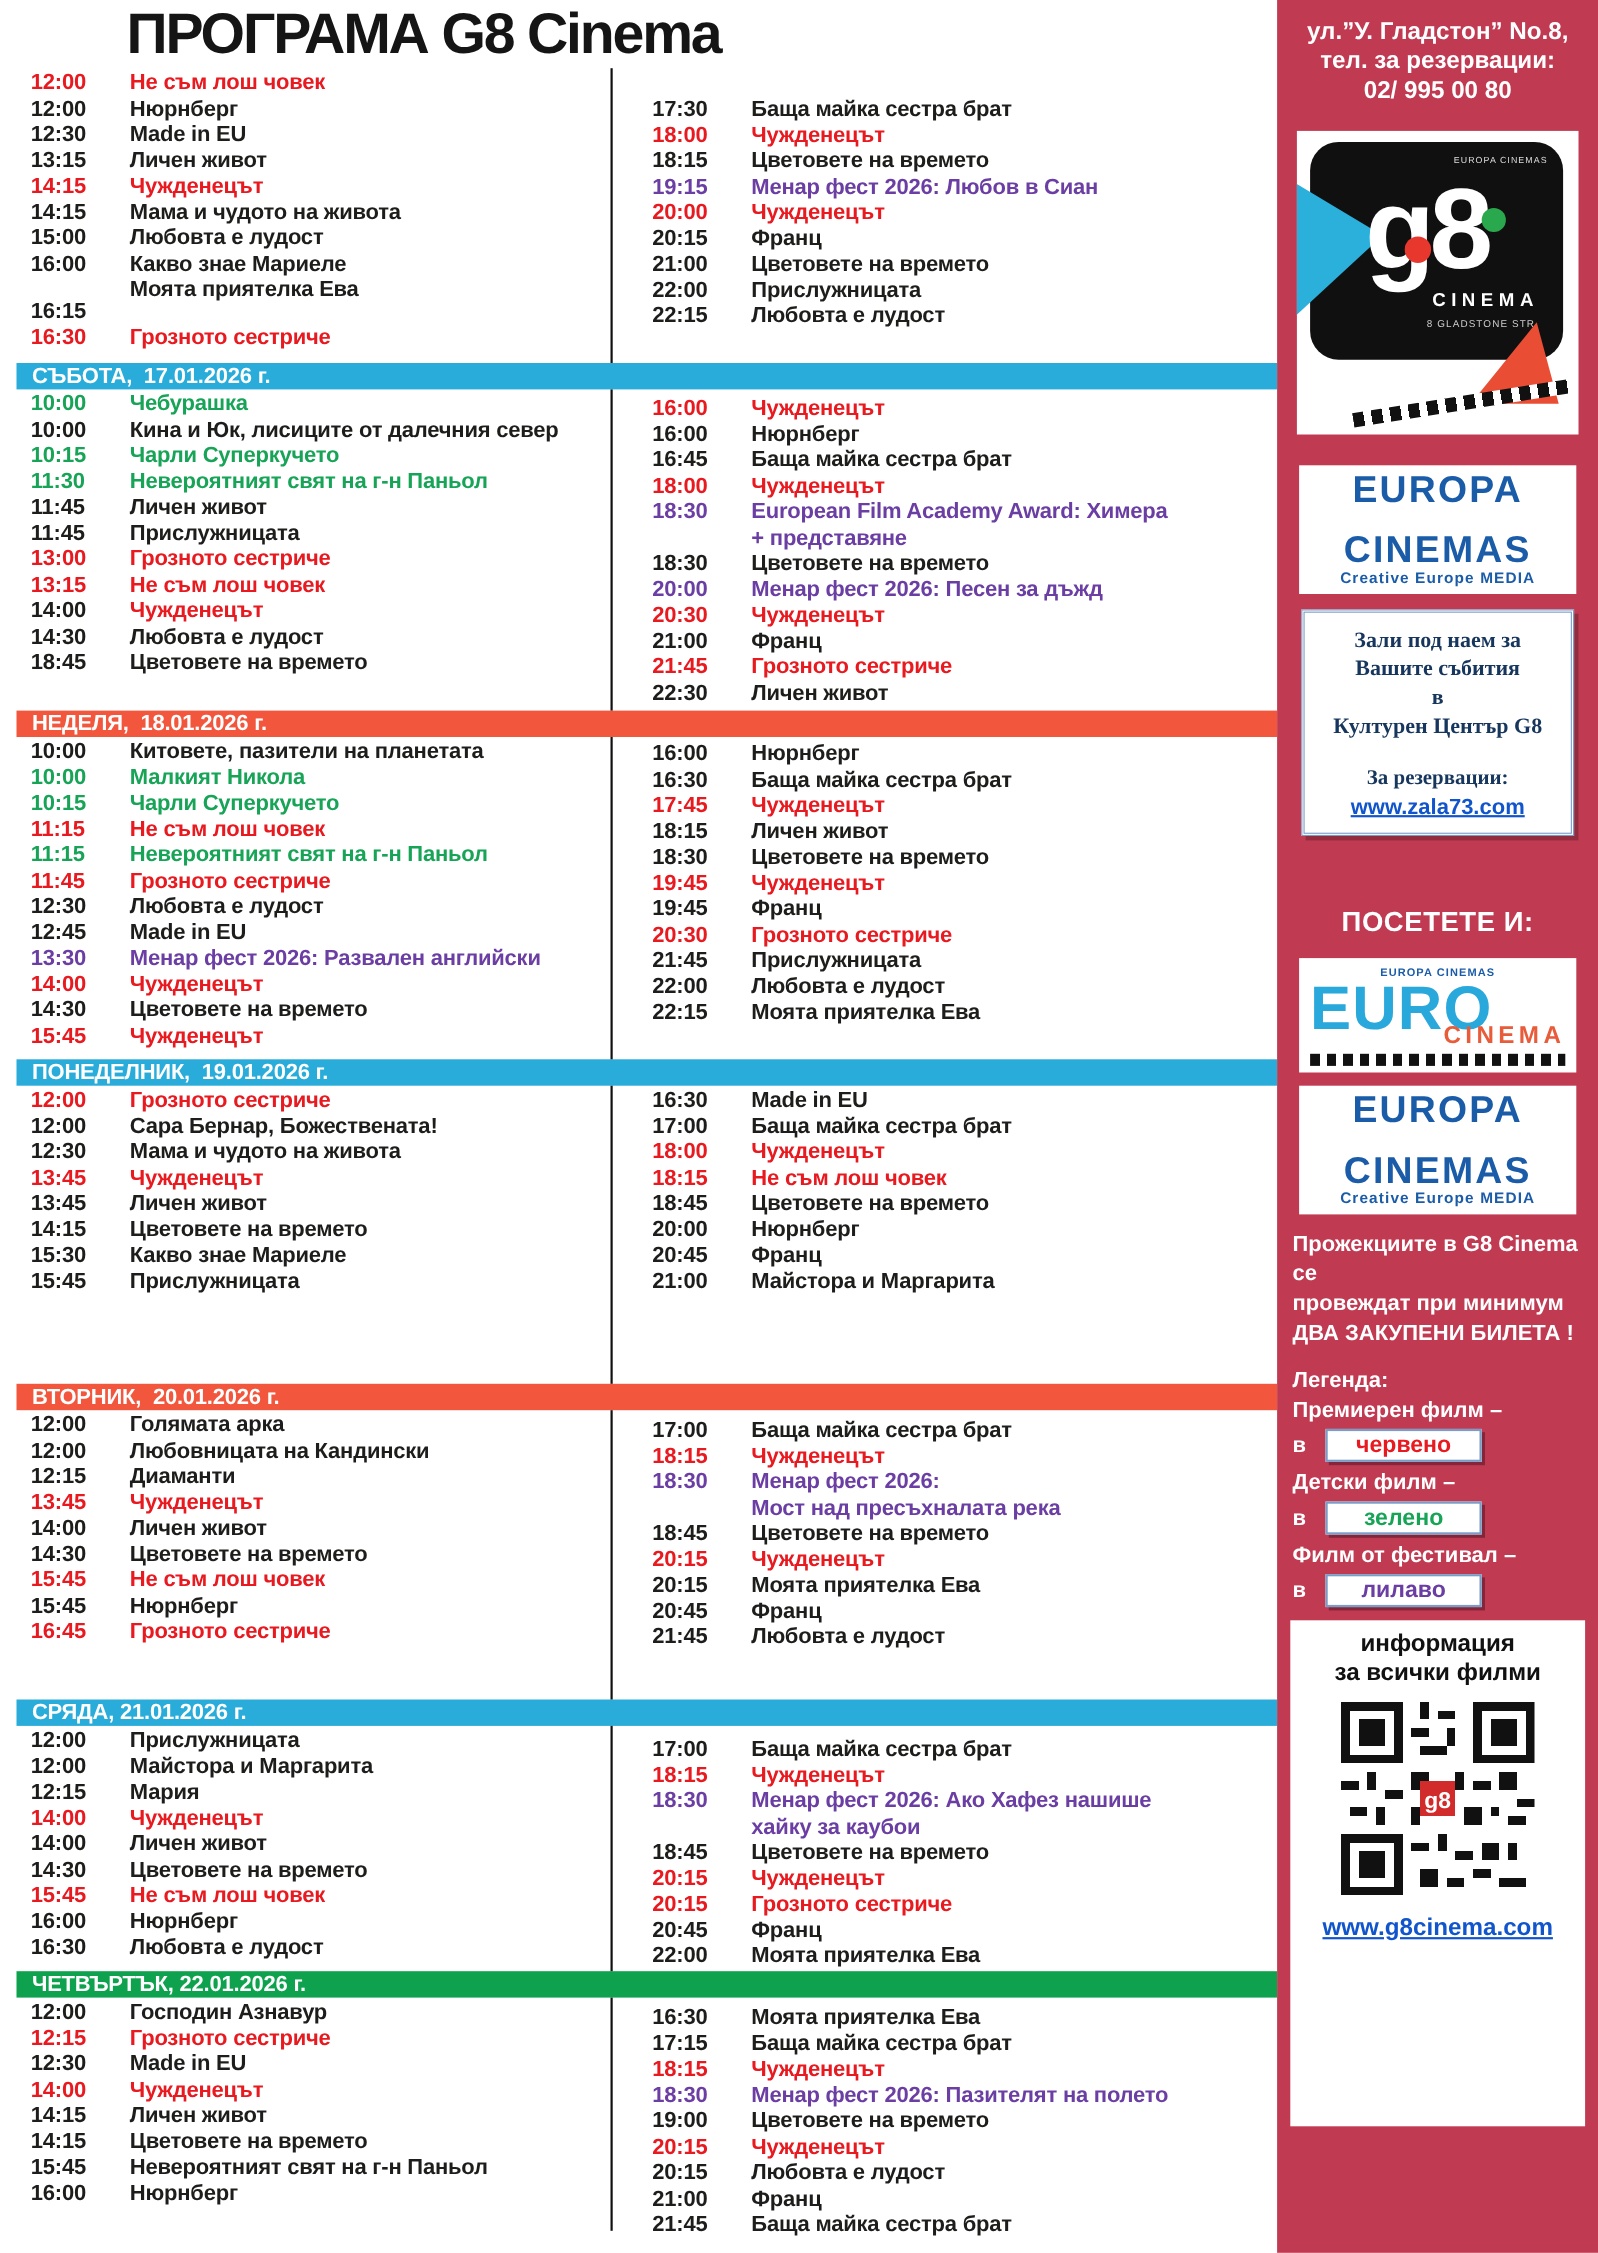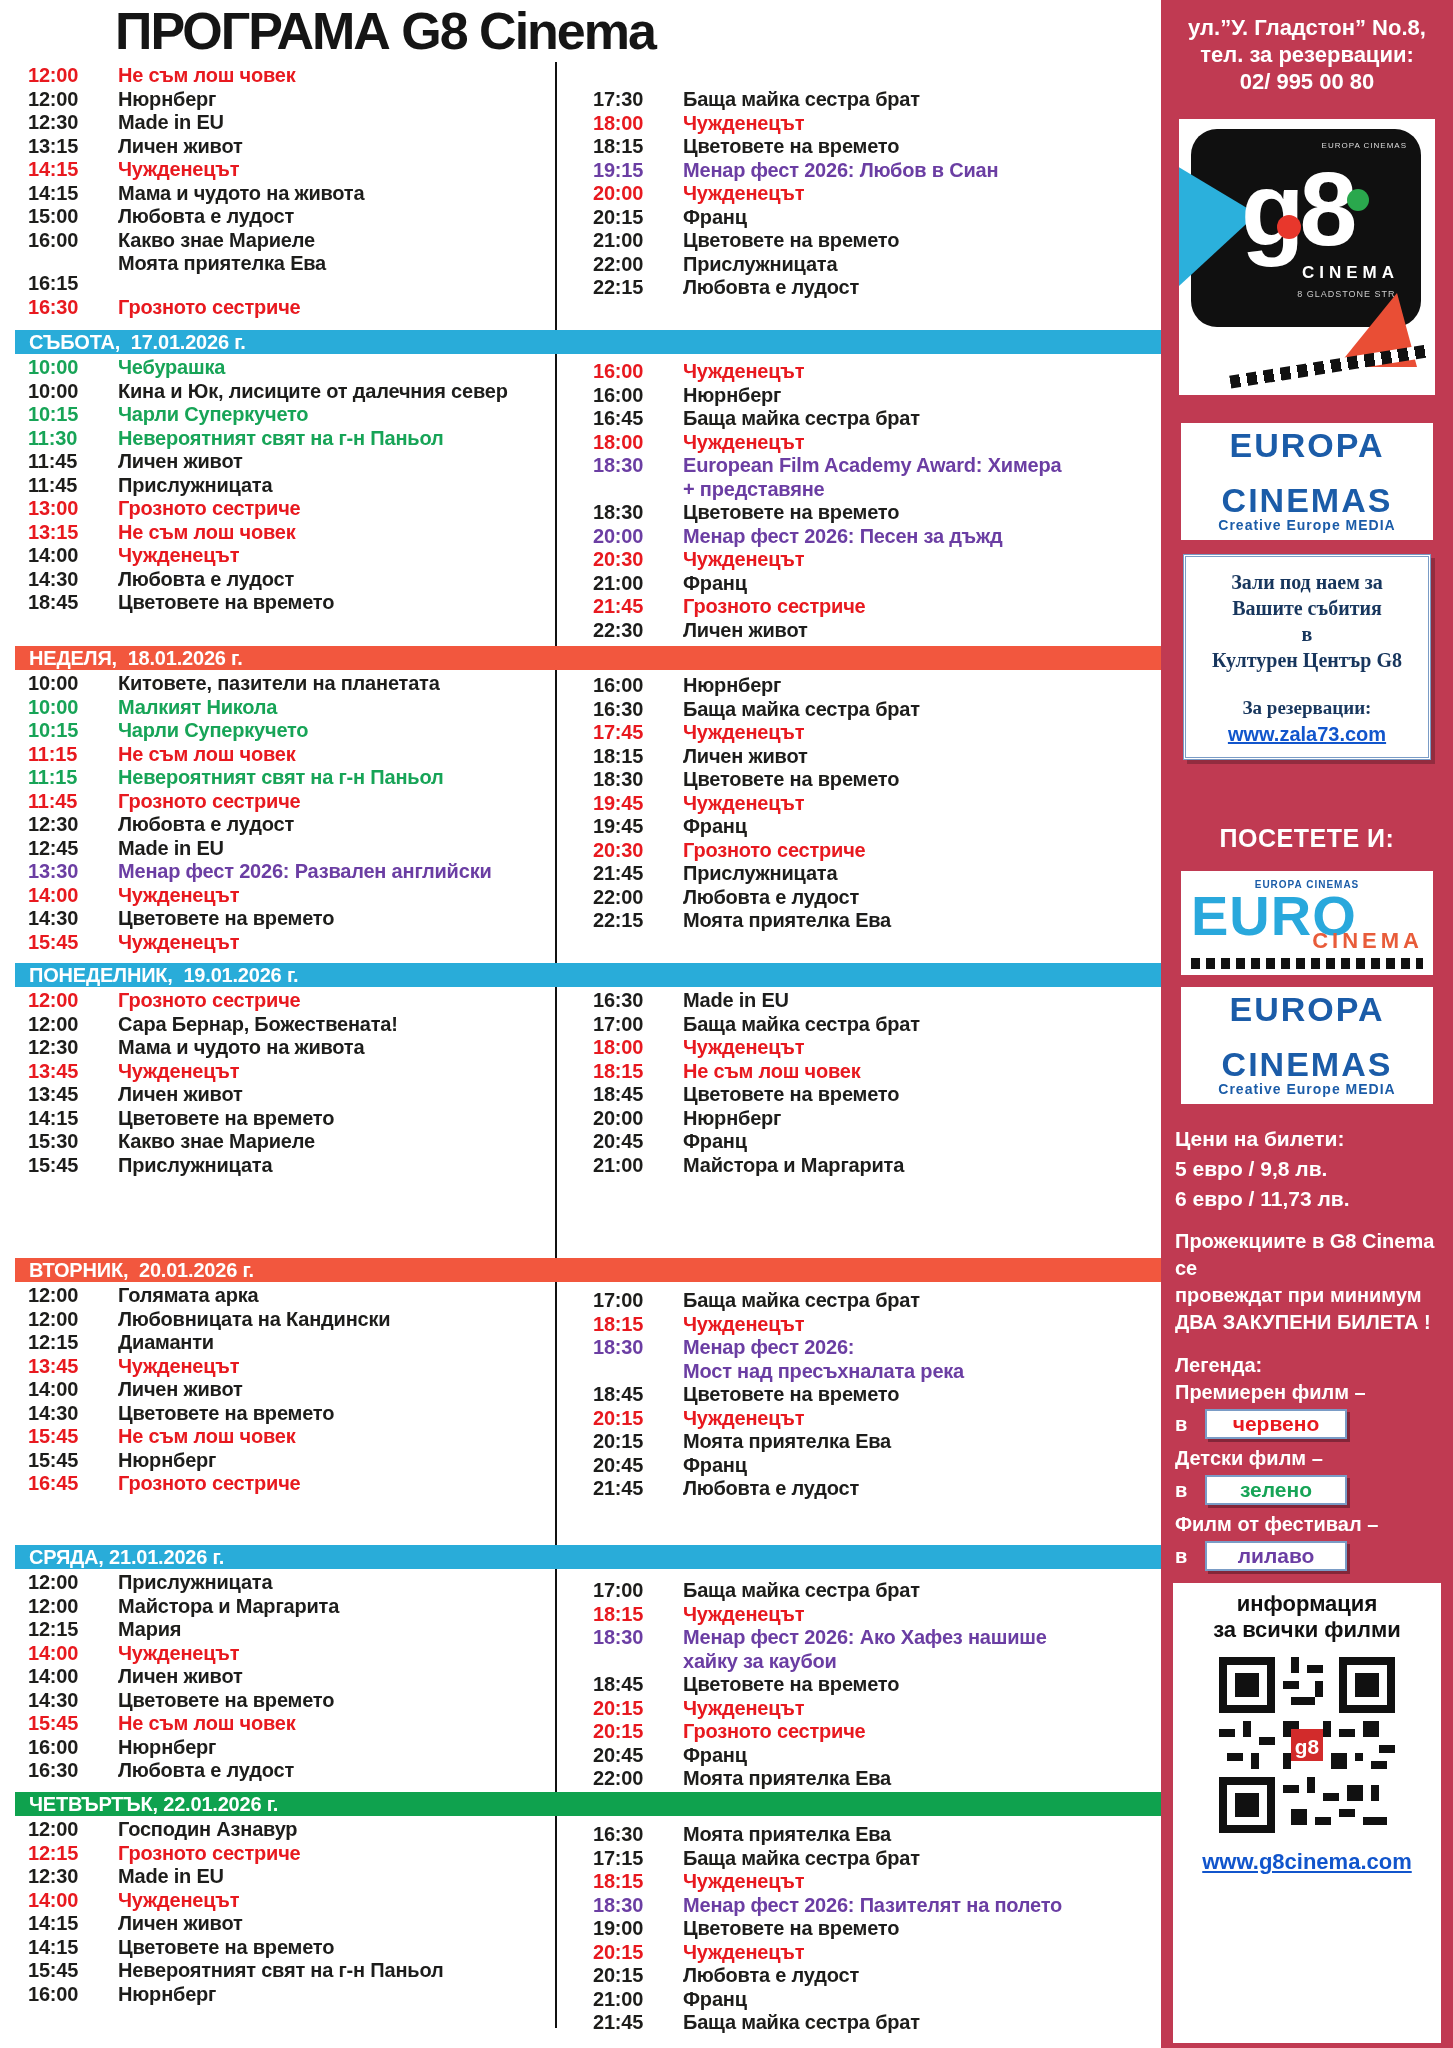--- a/index.html
+++ b/index.html
@@ -721,23 +721,20 @@
     <div class="eusmall">CINEMA</div>
     <div class="eustrip"></div>
   </div>
 
   <div class="whitebox ecbox mt12">
     <div class="ec1">EUROPA</div>
     <div class="ec2">CINEMAS</div>
     <div class="ec3">Creative Europe MEDIA</div>
   </div>
 
-  <div class="prices">Цени на билети:
-5 евро / 9,8 лв.
-6 евро / 11,73 лв.</div>
   <div class="note">Прожекциите в G8 Cinema  се
 провеждат  при минимум
 ДВА ЗАКУПЕНИ  БИЛЕТА !</div>
 
   <div class="legend">
     <div>Легенда:</div>
     <div>Премиерен филм –</div>
     <div class="lgrow">
       <span class="lgprefix">в</span>
       <span class="lgbox lgword" style="color: rgb(232, 25, 31);">червено</span>

